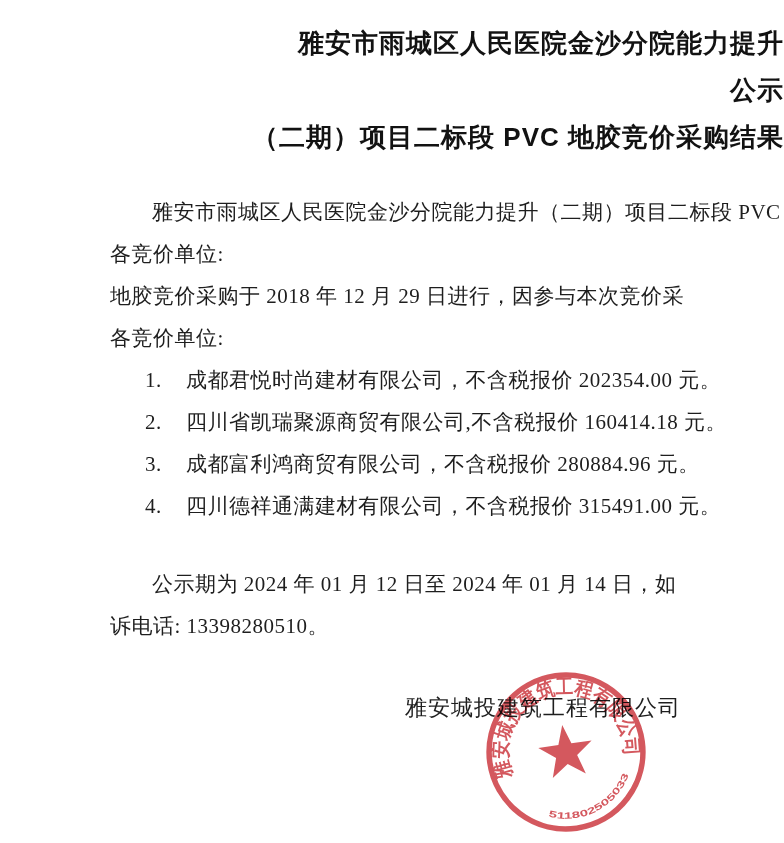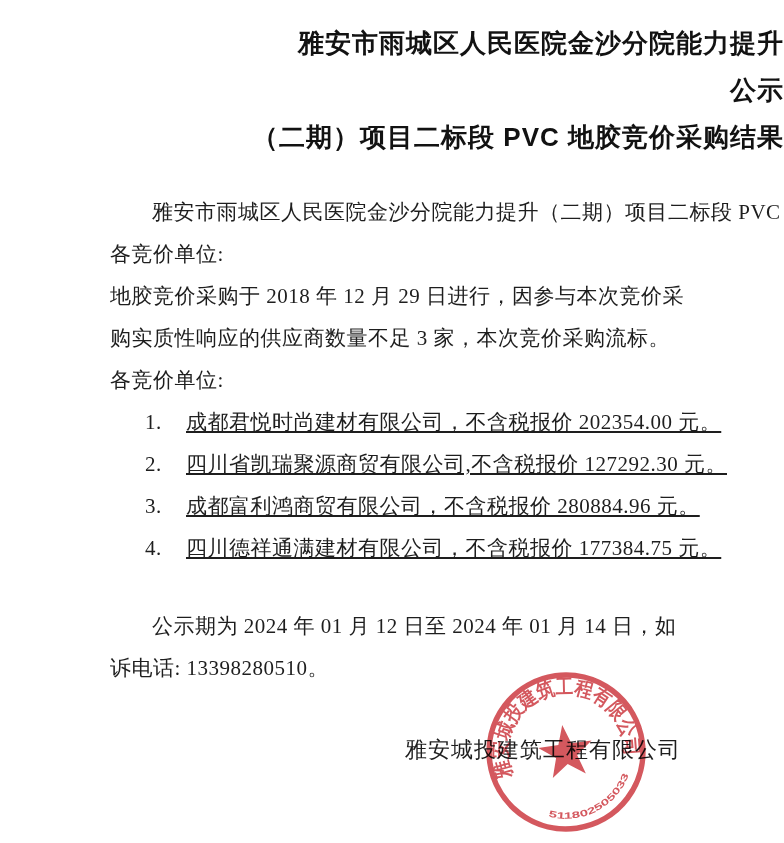--- a/index.html
+++ b/index.html
@@ -30,21 +30,21 @@
     width: 584px;
   }
   .bline {
     height: 42px;
     line-height: 42px;
     font-size: 21px;
     white-space: nowrap;
     letter-spacing: 0.5px;
   }
   .indent { padding-left: 42px; }
-  .list-item { padding-left: 35px; text-decoration: underline; }
+  .list-item { padding-left: 35px; }
   .list-item .num {
     display: inline-block;
     width: 41px;
     font-size: 21px;
   }
   .spacer { height: 36px; }
   .signature-row {
     margin-top: 46px;
     margin-left: 295px;
     font-size: 22px;
@@ -77,34 +77,33 @@
     <span class="tline">雅安市雨城区人民医院金沙分院能力提升</span>
     <span class="tline">公示</span>
     <span class="tline">（二期）项目二标段 PVC 地胶竞价采购结果</span>
   </h1>
 
   <div class="doc-body">
     <div class="bline indent">雅安市雨城区人民医院金沙分院能力提升（二期）项目二标段 PVC</div>
 
     <div class="bline">各竞价单位:</div>
     <div class="bline">地胶竞价采购于 2018 年 12 月 29 日进行，因参与本次竞价采</div>
-    <div class="bline">购实质性响应的供应商数量不足 3 家，本次竞价采购流标。</div>
     <div class="bline">各竞价单位:</div>
 
     <div class="bline list-item">
       <span class="num">1.</span><span>成都君悦时尚建材有限公司，不含税报价 202354.00 元。</span>
     </div>
     <div class="bline list-item">
-      <span class="num">2.</span><span>四川省凯瑞聚源商贸有限公司,不含税报价 127292.30 元。</span>
+      <span class="num">2.</span><span>四川省凯瑞聚源商贸有限公司,不含税报价 160414.18 元。</span>
     </div>
     <div class="bline list-item">
       <span class="num">3.</span><span>成都富利鸿商贸有限公司，不含税报价 280884.96 元。</span>
     </div>
     <div class="bline list-item">
-      <span class="num">4.</span><span>四川德祥通满建材有限公司，不含税报价 177384.75 元。</span>
+      <span class="num">4.</span><span>四川德祥通满建材有限公司，不含税报价 315491.00 元。</span>
     </div>
 
     <div class="spacer"></div>
 
     <div class="bline indent">公示期为 2024 年 01 月 12 日至 2024 年 01 月 14 日，如</div>
     <div class="bline">诉电话: 13398280510。</div>
 
     <div class="signature-row">雅安城投建筑工程有限公司</div>
   </div>
 

